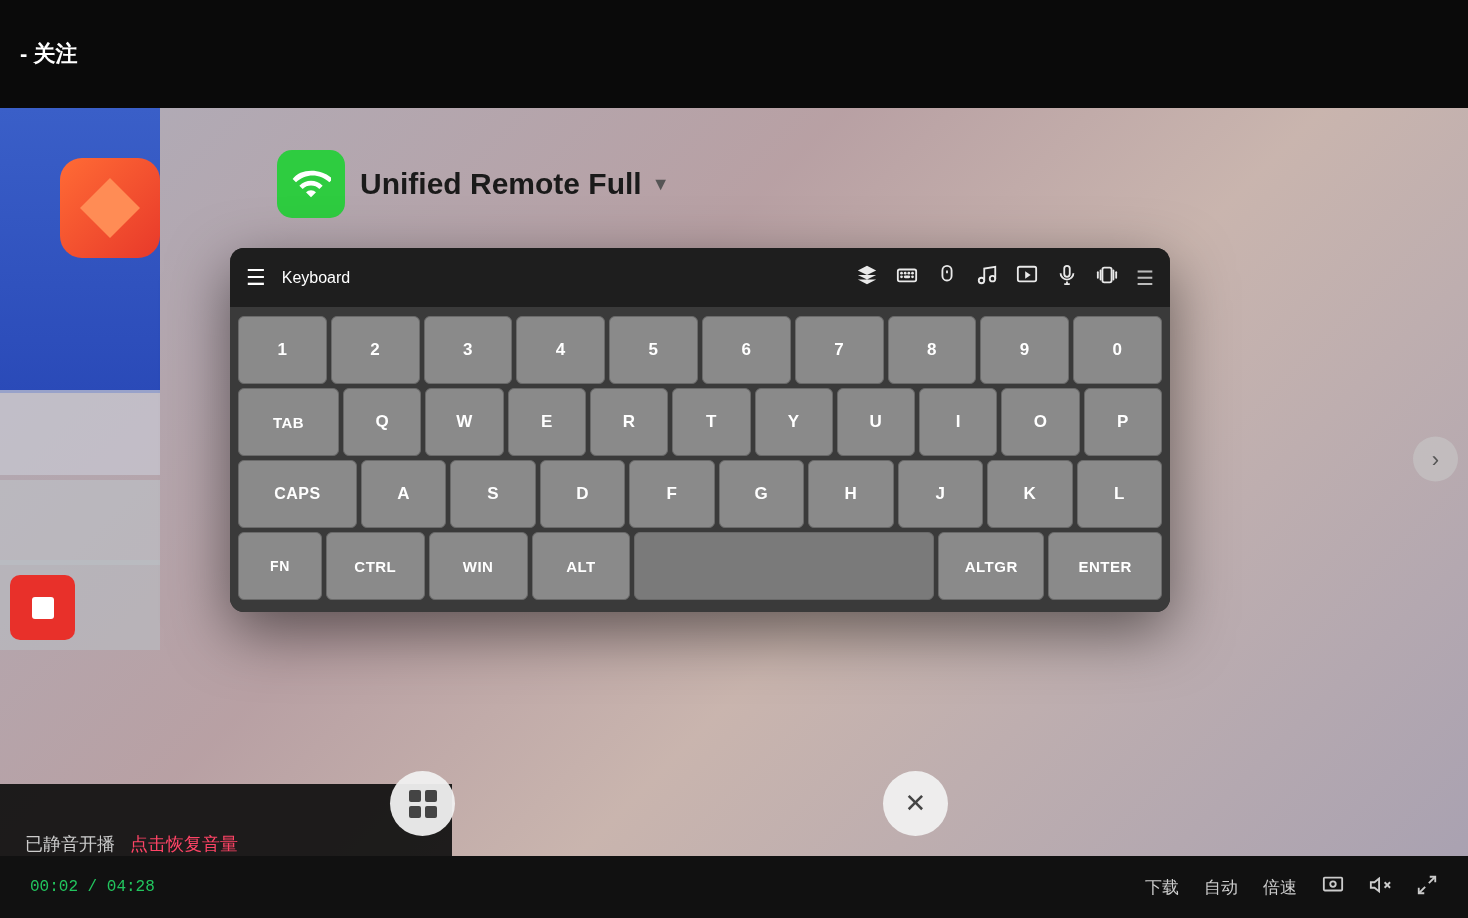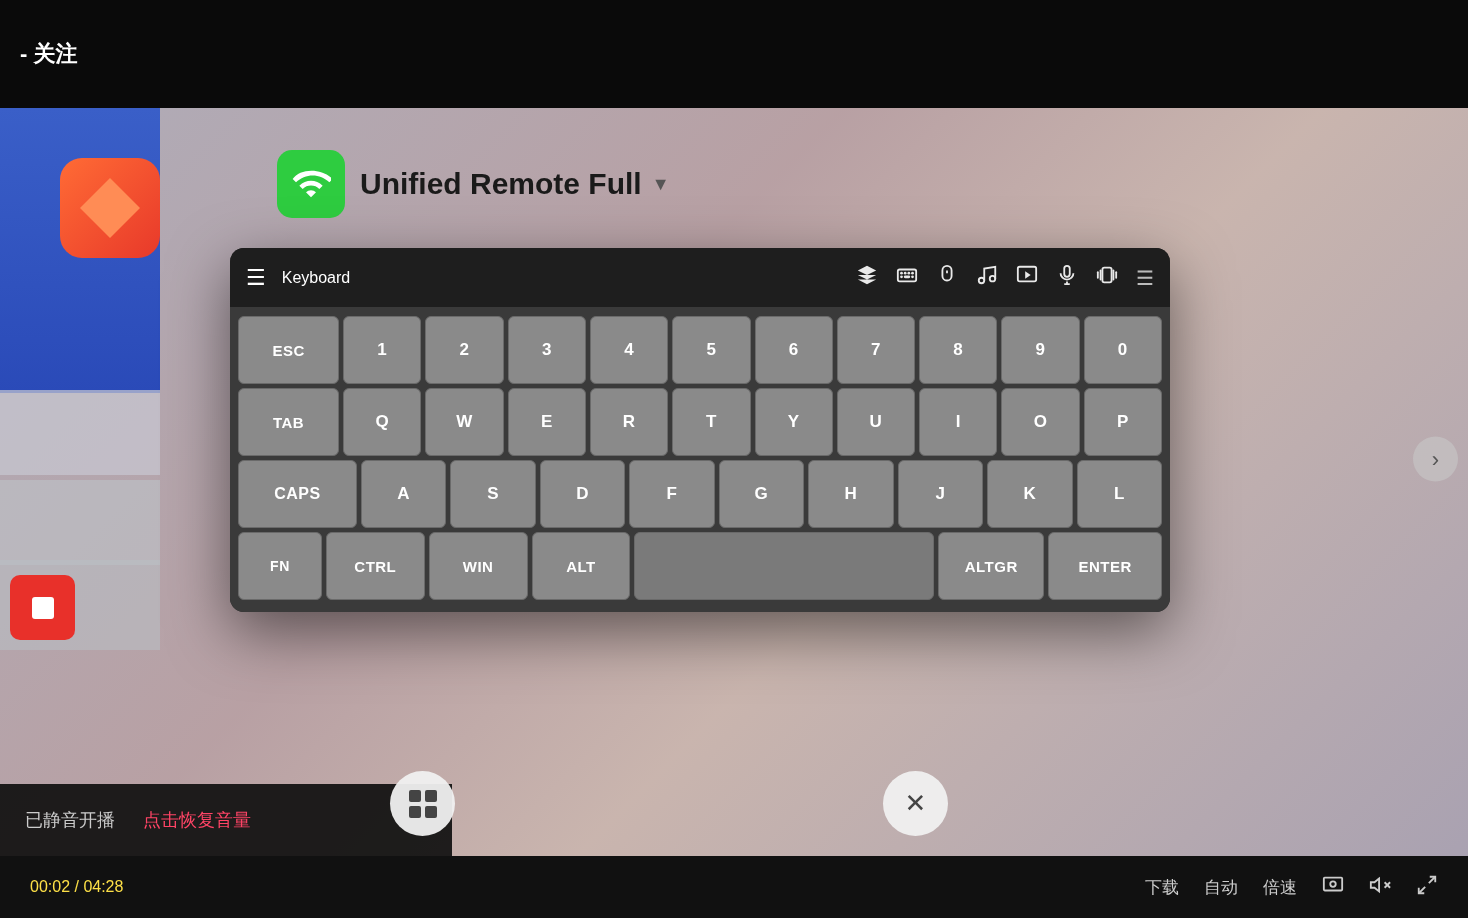--- a/index.html
+++ b/index.html
@@ -291,22 +291,23 @@
       height: 62px;
       background: #111111;
       display: flex;
       align-items: center;
       padding: 0 30px;
       z-index: 20;
       gap: 20px;
     }
 
     .bottom-time {
-      color: #fde047;
+      color: #22c55e;
       font-size: 16px;
+      font-family: Liberation Mono, monospace;
     }
 
     .bottom-controls {
       display: flex;
       align-items: center;
       gap: 25px;
       margin-left: auto;
     }
 
     .bottom-btn {
@@ -317,23 +318,23 @@
 
     
     .muted-bar {
       position: absolute;
       bottom: 62px;
       left: 0;
       width: 452px;
       height: 72px;
       background: rgba(15, 15, 15, 0.92);
       display: flex;
-      align-items: center;
+      align-items: flex-end;
       padding: 0 25px;
-      gap: 28px;
+      gap: 15px;
       z-index: 15;
     }
 
     .muted-text {
       color: #cccccc;
       font-size: 18px;
     }
 
     .muted-link {
       color: #ff4466;
@@ -496,21 +497,20 @@
             <line x1="22" y1="9" x2="22" y2="15" stroke-width="2" stroke-linecap="round"></line>
           </svg>
       </span>
       <span class="toolbar-icon">☰</span>
     </div>
   </div>
 
   <div class="keys-grid">
 
     <div class="key-row">
-      <div class="key key-special">ESC</div>
       <div class="key">1</div>
       <div class="key">2</div>
       <div class="key">3</div>
       <div class="key">4</div>
       <div class="key">5</div>
       <div class="key">6</div>
       <div class="key">7</div>
       <div class="key">8</div>
       <div class="key">9</div>
       <div class="key">0</div>

